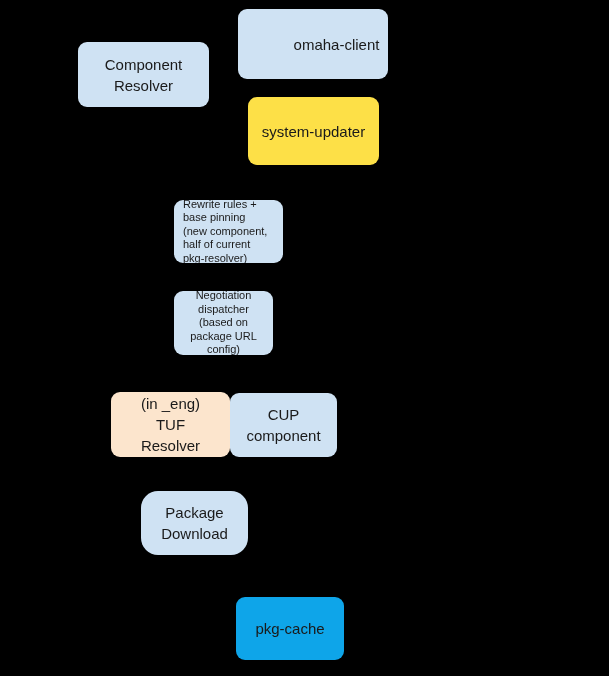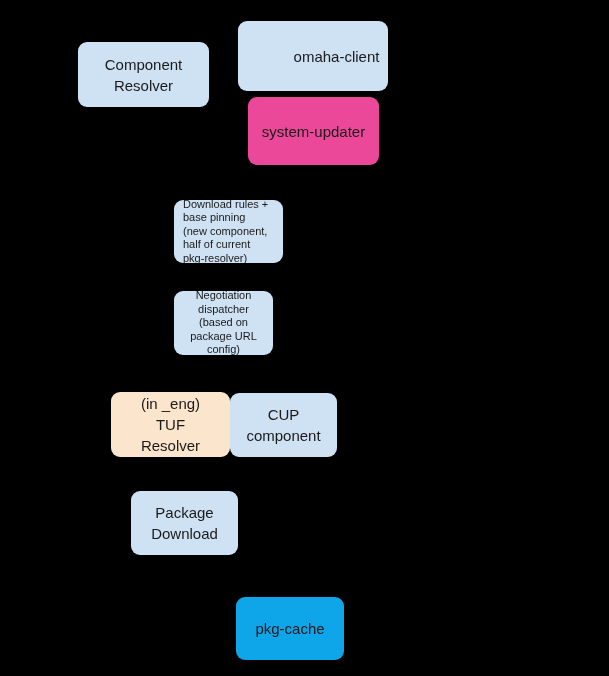--- a/index.html
+++ b/index.html
@@ -73,28 +73,28 @@
   .fill-orange { background: #fce5cd; }
 </style>
 </head>
 <body>
 
 <div id="canvas">
     <div class="node big fill-blue" style="left: 78px; top: 42px; width: 131px; height: 65px; background: rgb(207, 226, 243);">
       <span class="txt">Component
 Resolver</span>
     </div>
-    <div class="node big fill-blue" style="left: 238px; top: 21px; width: 150px; height: 70px; background: rgb(207, 226, 243); padding-left: 47px;">
+    <div class="node big fill-blue" style="left: 238px; top: 9px; width: 150px; height: 70px; background: rgb(207, 226, 243); padding-left: 47px;">
       <span class="txt">omaha-client</span>
     </div>
-    <div class="node big fill-blue" style="left: 248px; top: 97px; width: 131px; height: 68px; background: #ec4899;">
+    <div class="node big fill-blue" style="left: 248px; top: 97px; width: 131px; height: 68px; background: #fde047;">
       <span class="txt">system-updater</span>
     </div>
     <div class="node note left fill-blue" style="left: 174px; top: 200px; width: 109px; height: 63px; background: rgb(207, 226, 243);">
-      <span class="txt">Download rules +
+      <span class="txt">Rewrite rules +
 base pinning
 (new component,
 half of current
 pkg-resolver)</span>
     </div>
     <div class="node note center fill-blue" style="left: 174px; top: 291px; width: 99px; height: 64px; background: rgb(207, 226, 243);">
       <span class="txt">Negotiation
 dispatcher
 (based on
 package URL
@@ -102,20 +102,20 @@
     </div>
     <div class="node big fill-orange" style="left: 111px; top: 392px; width: 119px; height: 65px; background: rgb(252, 229, 205);">
       <span class="txt">(in _eng)
 TUF
 Resolver</span>
     </div>
     <div class="node big fill-blue" style="left: 230px; top: 393px; width: 107px; height: 64px; background: rgb(207, 226, 243);">
       <span class="txt">CUP
 component</span>
     </div>
-    <div class="node big fill-blue" style="left: 131px; top: 491px; width: 107px; height: 64px; background: rgb(207, 226, 243);">
+    <div class="node big fill-blue" style="left: 141px; top: 491px; width: 107px; height: 64px; background: rgb(207, 226, 243); border-radius: 17px;">
       <span class="txt">Package
 Download</span>
     </div>
     <div class="node big fill-blue" style="left: 236px; top: 597px; width: 108px; height: 63px; background: #0ea5e9;">
       <span class="txt">pkg-cache</span>
     </div>
   </div>
 
 </body></html>

